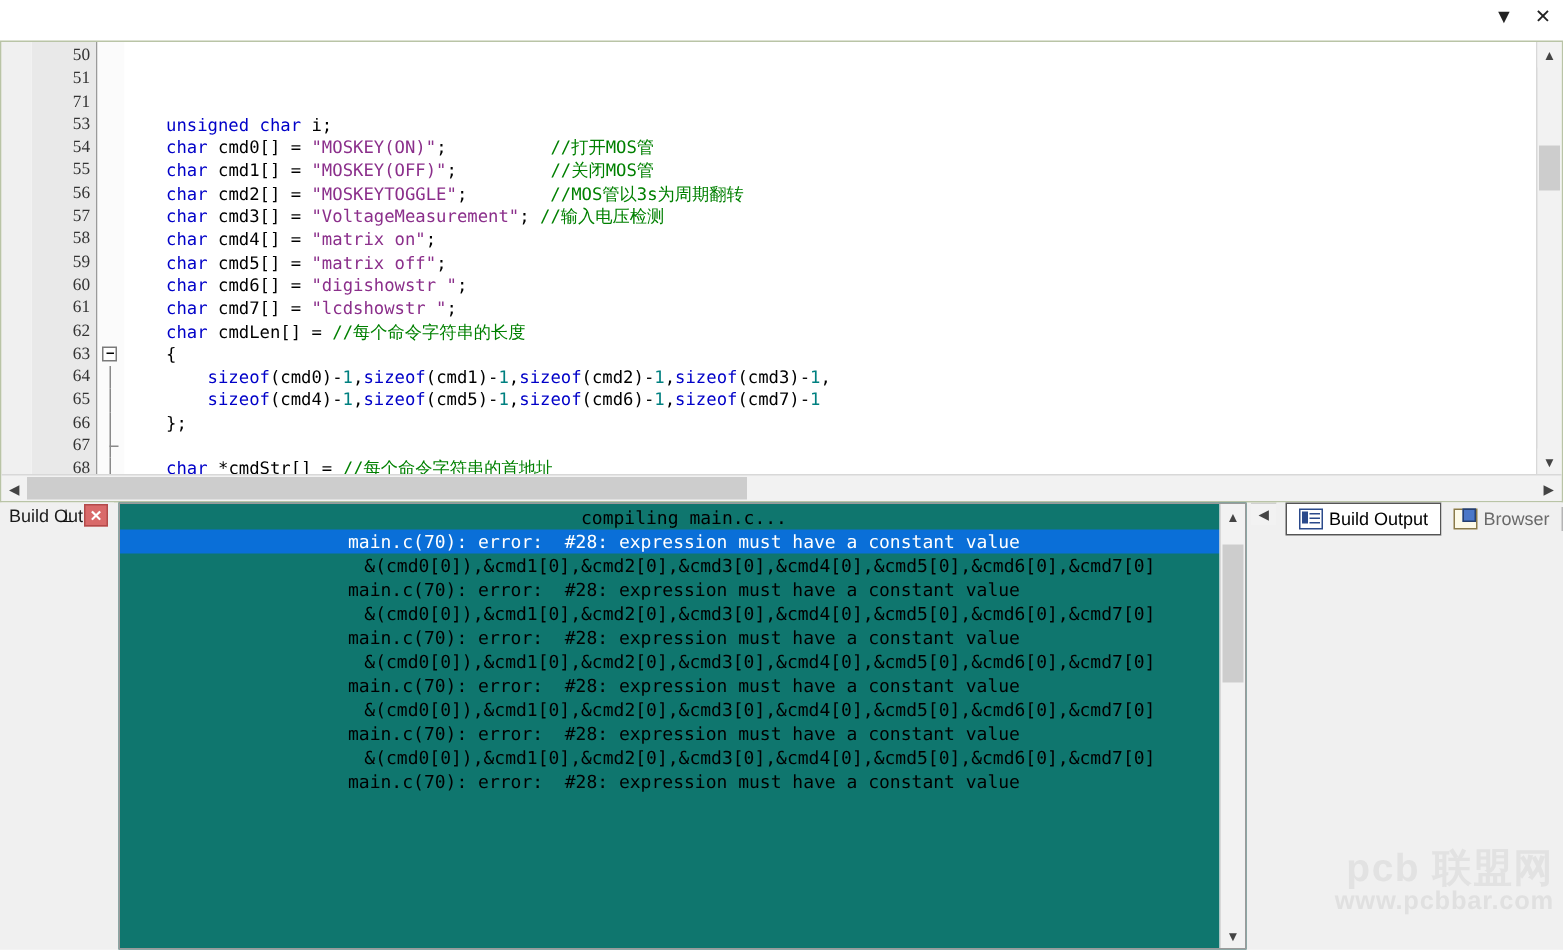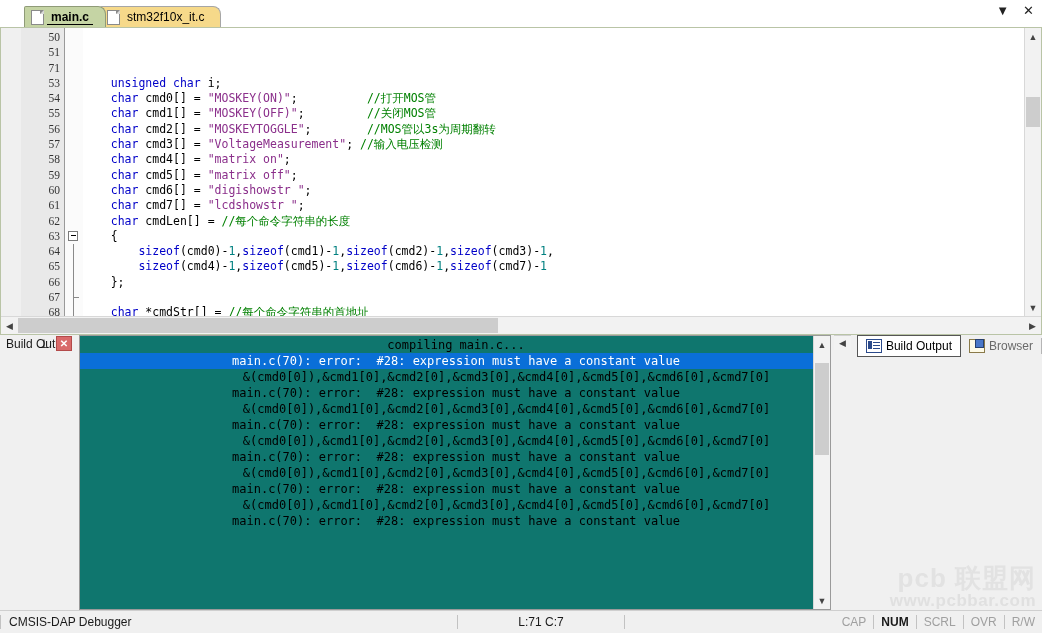--- a/index.html
+++ b/index.html
@@ -359,30 +359,20 @@
     line-height: 20px;
     letter-spacing: 0.5px;
   }
 </style>
 </head>
 <body>
 
 <div class="app">
 
   <div class="tabstrip">
-    <div id="doc-tabs-host" style="display:flex;align-items:flex-end;">
-        <div class="doctab active" style="background: rgb(197, 212, 164);">
-          <span class="doc-icon"></span>
-          <span class="tablabel">main.c</span>
-        </div>
-        <div class="doctab" style="background: rgb(246, 217, 138);">
-          <span class="doc-icon"></span>
-          <span class="tablabel">stm32f10x_it.c</span>
-        </div>
-      </div>
     <div class="win-ctrls">
       <span class="glyph">▼</span>
       <span class="glyph">✕</span>
     </div>
   </div>
 
   <div class="editor-wrap">
     <div class="editor-body">
       <div class="bpcol" id="bp-col"></div>
       <div class="gutter" id="gutter-col">
@@ -491,38 +481,19 @@
         <span>Build Output</span>
       </div>
       <div class="btab inactive">
         <span class="ic-browser"></span>
         <span>Browser</span>
       </div>
       <div class="btab-sep"></div>
     </div>
   </div>
 
-  <div class="statusbar">
-    <div class="sb-div"></div>
-    <div class="sb-cell" style="width:440px;">CMSIS-DAP Debugger</div>
-    <div class="sb-div"></div>
-    <div class="sb-cell" style="width:150px;justify-content:center;">L:71 C:7</div>
-    <div class="sb-div"></div>
-    <div class="sb-flex"></div>
-    <div id="status-indicators" style="display:flex;align-items:center;height:100%;">
-        <div class="sb-cell sb-dim" style="padding: 0px 7px;">CAP</div>
-        <div class="sb-div"></div>
-        <div class="sb-cell sb-strong" style="padding: 0px 7px;">NUM</div>
-        <div class="sb-div"></div>
-        <div class="sb-cell sb-dim" style="padding: 0px 7px;">SCRL</div>
-        <div class="sb-div"></div>
-        <div class="sb-cell sb-dim" style="padding: 0px 7px;">OVR</div>
-        <div class="sb-div"></div>
-        <div class="sb-cell sb-dim" style="padding: 0px 7px;">R/W</div>
-      </div>
-  </div>
 
   <div class="wm">
     <div class="wm-top">pcb 联盟网</div>
     <div class="wm-bot">www.pcbbar.com</div>
   </div>
 
 </div>
 
 </body></html>

